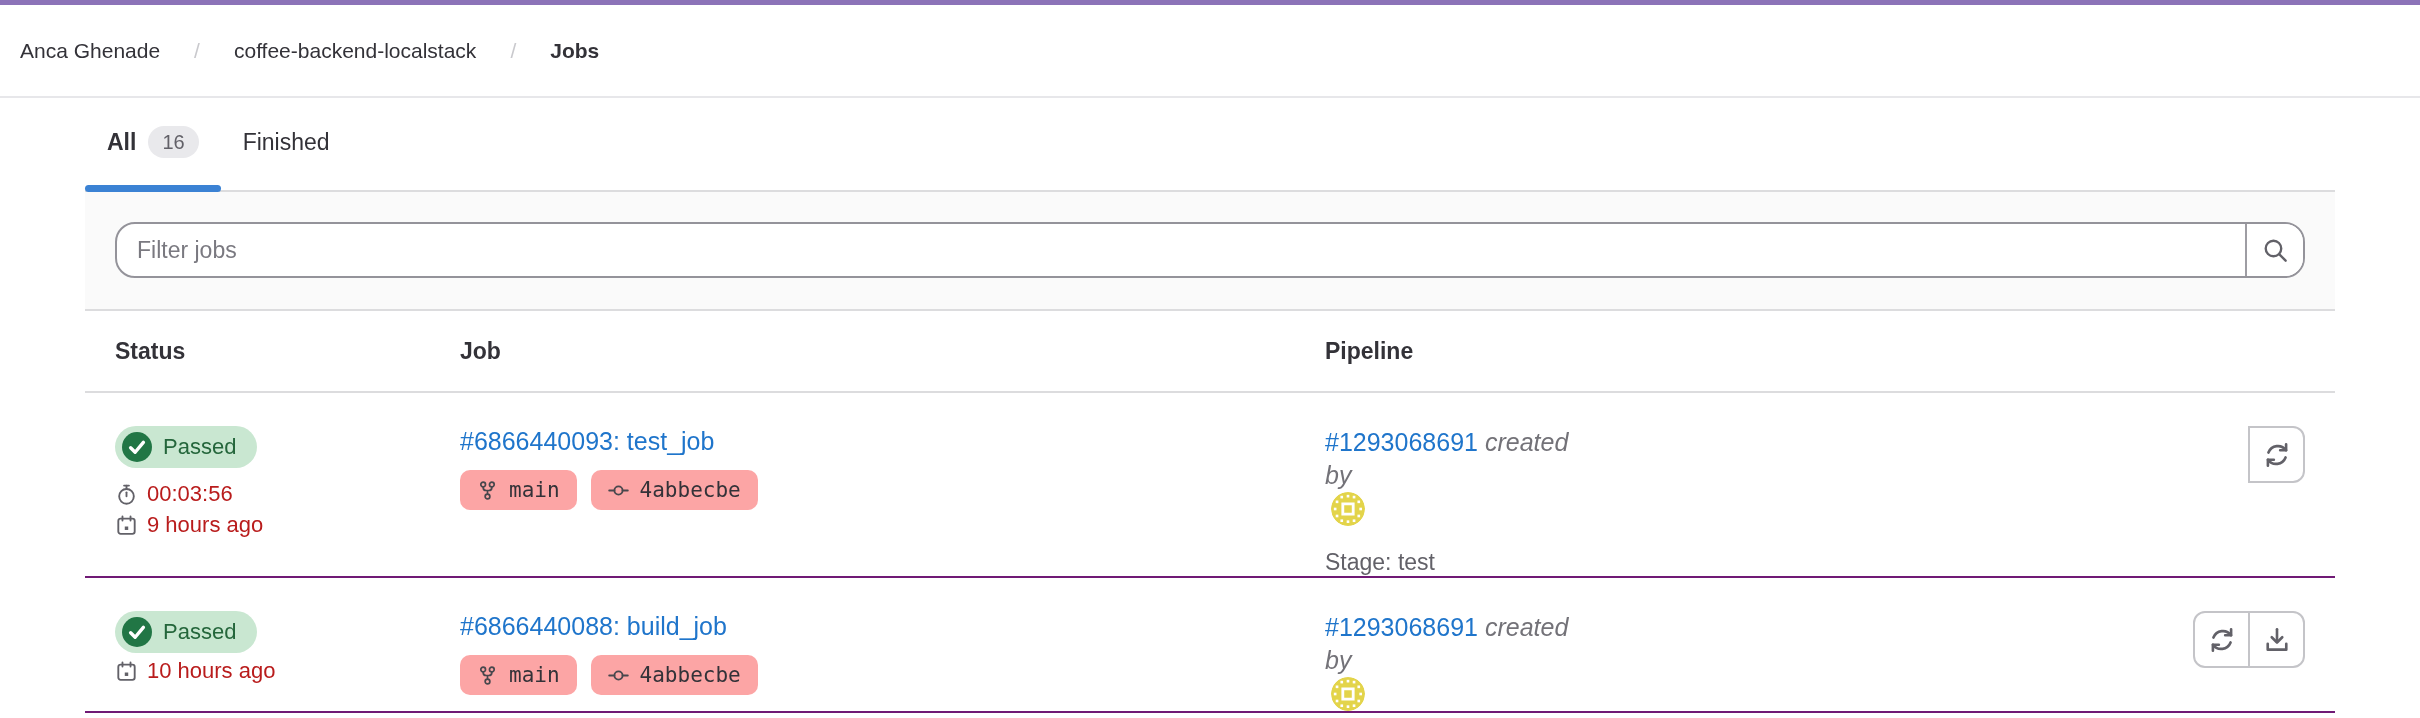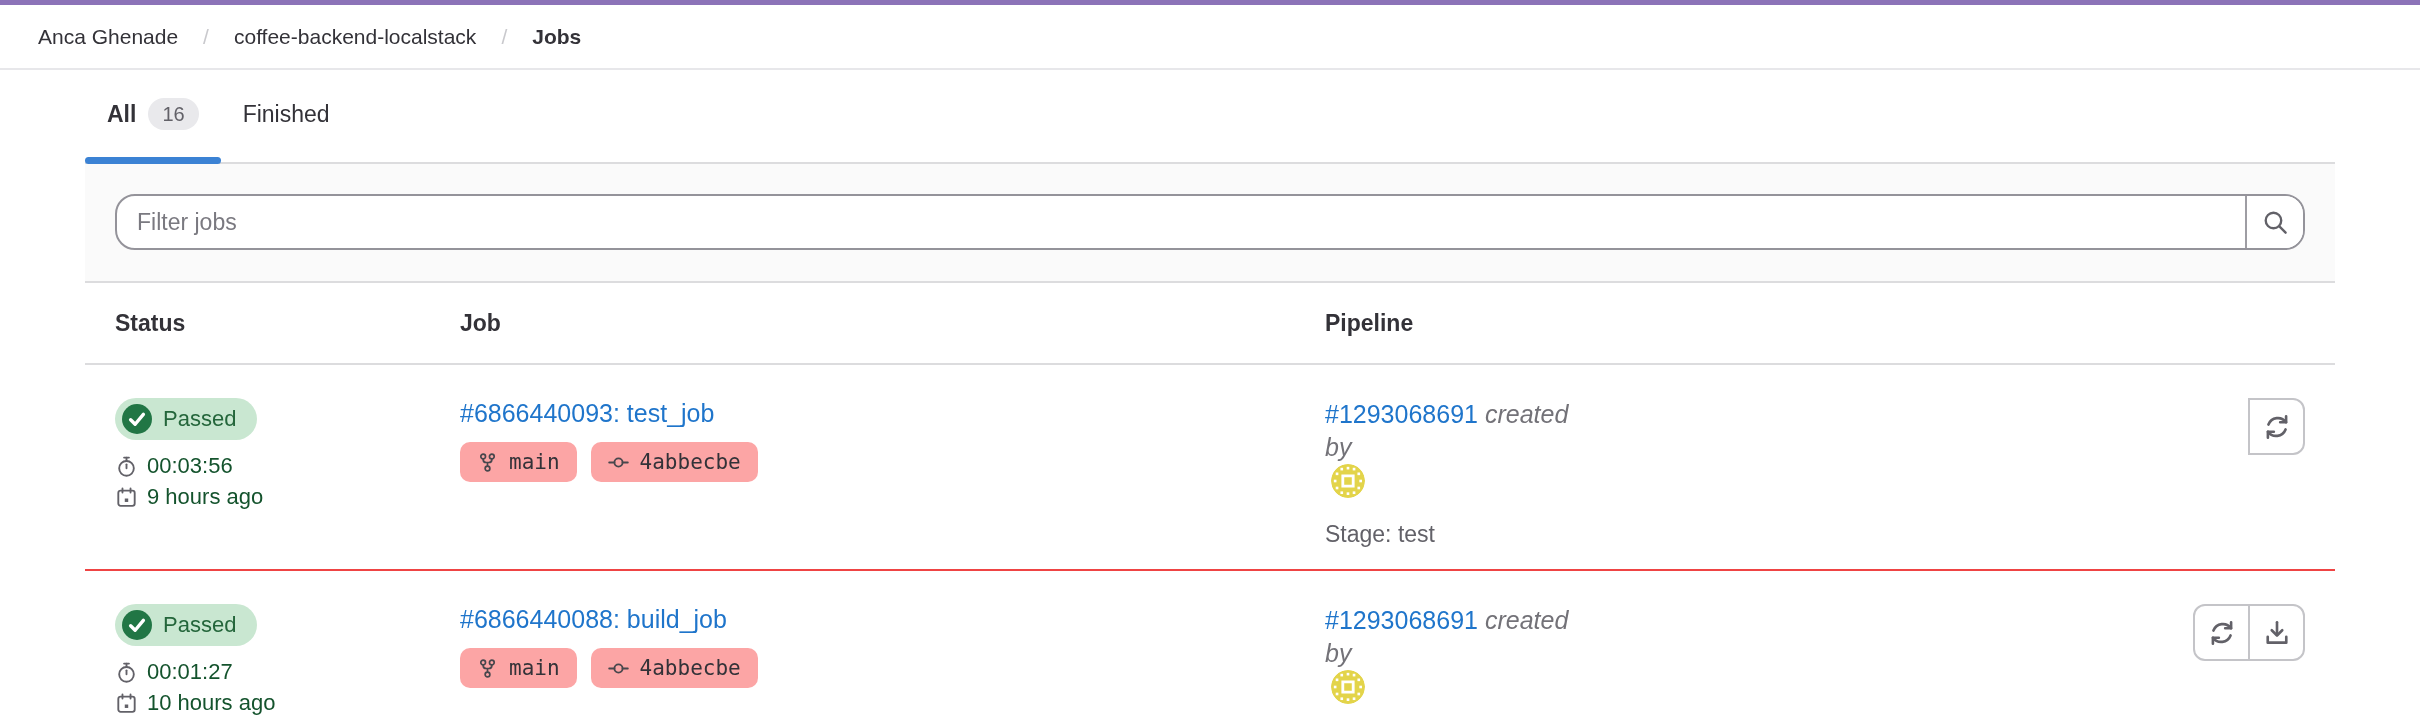--- a/index.html
+++ b/index.html
@@ -1,22 +1,22 @@
 <!DOCTYPE html>
 <html><head>
 <meta charset="utf-8">
 <style>
   * { margin:0; padding:0; box-sizing:border-box; }
   html,body { width:2420px; height:718px; background:#fff; overflow:hidden;
     font-family:"Liberation Sans", sans-serif; color:#333238; }
 
   .topbar { height:5px; background:#8c73b8; }
 
-  .breadcrumb-bar { height:65px; display:flex; align-items:center; gap:25px;
-    padding:0 38px; border-bottom:2px solid #e7e7ea; font-size:21px; }
+  .breadcrumb-bar { height:93px; display:flex; align-items:center; gap:34px;
+    padding:0 20px; border-bottom:2px solid #e7e7ea; font-size:21px; }
   .breadcrumb-bar a { color:#333238; text-decoration:none; cursor:pointer; }
   .breadcrumb-sep { color:#c9c9cd; }
   .breadcrumb-current { font-weight:700; }
 
   .container { margin:0 85px; }
 
   .tabs { display:flex; border-bottom:2px solid #dcdcde; }
   .tab { padding:28px 22px 32px; font-size:23px; line-height:28px;
     position:relative; cursor:pointer; display:flex; align-items:center; }
   .tab.active { font-weight:700; }
@@ -31,26 +31,26 @@
   .search-box input { flex:1; border:none; outline:none; font-size:23px; padding:0 20px;
     font-family:"Liberation Sans", sans-serif; color:#333238; background:transparent; }
   .search-box input::placeholder { color:#7a7980; }
   .search-btn { width:58px; background:#fff; border:none; border-left:2px solid #9e9da3;
     display:flex; align-items:center; justify-content:center; cursor:pointer; }
 
   .grid-row { display:grid; grid-template-columns:345px 865px 347px 1fr 250px;
     padding-left:30px; padding-right:30px; }
   .thead { padding-top:26px; padding-bottom:26px; border-bottom:2px solid #dcdcde;
     font-weight:700; font-size:23px; line-height:28px; }
-  .job-row { padding-top:33px; padding-bottom:21px; border-bottom:2px solid #ef4444; }
+  .job-row { padding-top:33px; border-bottom:2px solid #701a75; }
 
   .status-badge { display:inline-flex; align-items:center; gap:11px;
     background:#c9e7d1; color:#24663b; border-radius:999px;
     padding:6px 21px 6px 7px; font-size:22px; line-height:26px; }
-  .meta-line { display:flex; align-items:center; gap:9px; color:#14532d;
+  .meta-line { display:flex; align-items:center; gap:9px; color:#b91c1c;
     font-size:22px; line-height:26px; }
   .meta-duration { margin-top:13px; }
   .meta-age { margin-top:5px; }
 
   .job-link, .pipe-link { color:#1f75cb; text-decoration:none; cursor:pointer; }
   .job-link { font-size:25px; line-height:30px; display:inline-block; }
   .pill-row { display:flex; gap:14px; margin-top:14px; }
   .pill { display:inline-flex; align-items:center; gap:11px; background:#fca5a5;
     border-radius:10px; padding:8px 17px;
     font-family:"DejaVu Sans Mono", monospace; font-size:21px; color:#333238; }
@@ -242,26 +242,20 @@
     </div>
 
     <div class="grid-row job-row">
       <div>
         <span class="status-badge">
           <svg width="30" height="30" viewBox="0 0 16 16">
               <use href="#ic-check-circle"></use>
             </svg>
           <span>Passed</span>
         </span>
-        <div class="meta-line meta-duration">
-          <svg width="23" height="23" viewBox="0 0 16 16">
-              <use href="#ic-stopwatch"></use>
-            </svg>
-          <span>00:01:27</span>
-        </div>
         <div class="meta-line meta-age">
           <svg width="23" height="23" viewBox="0 0 16 16">
               <use href="#ic-calendar"></use>
             </svg>
           <span>10 hours ago</span>
         </div>
       </div>
       <div>
         <a class="job-link">#6866440088: build_job</a>
         <div class="pill-row">

